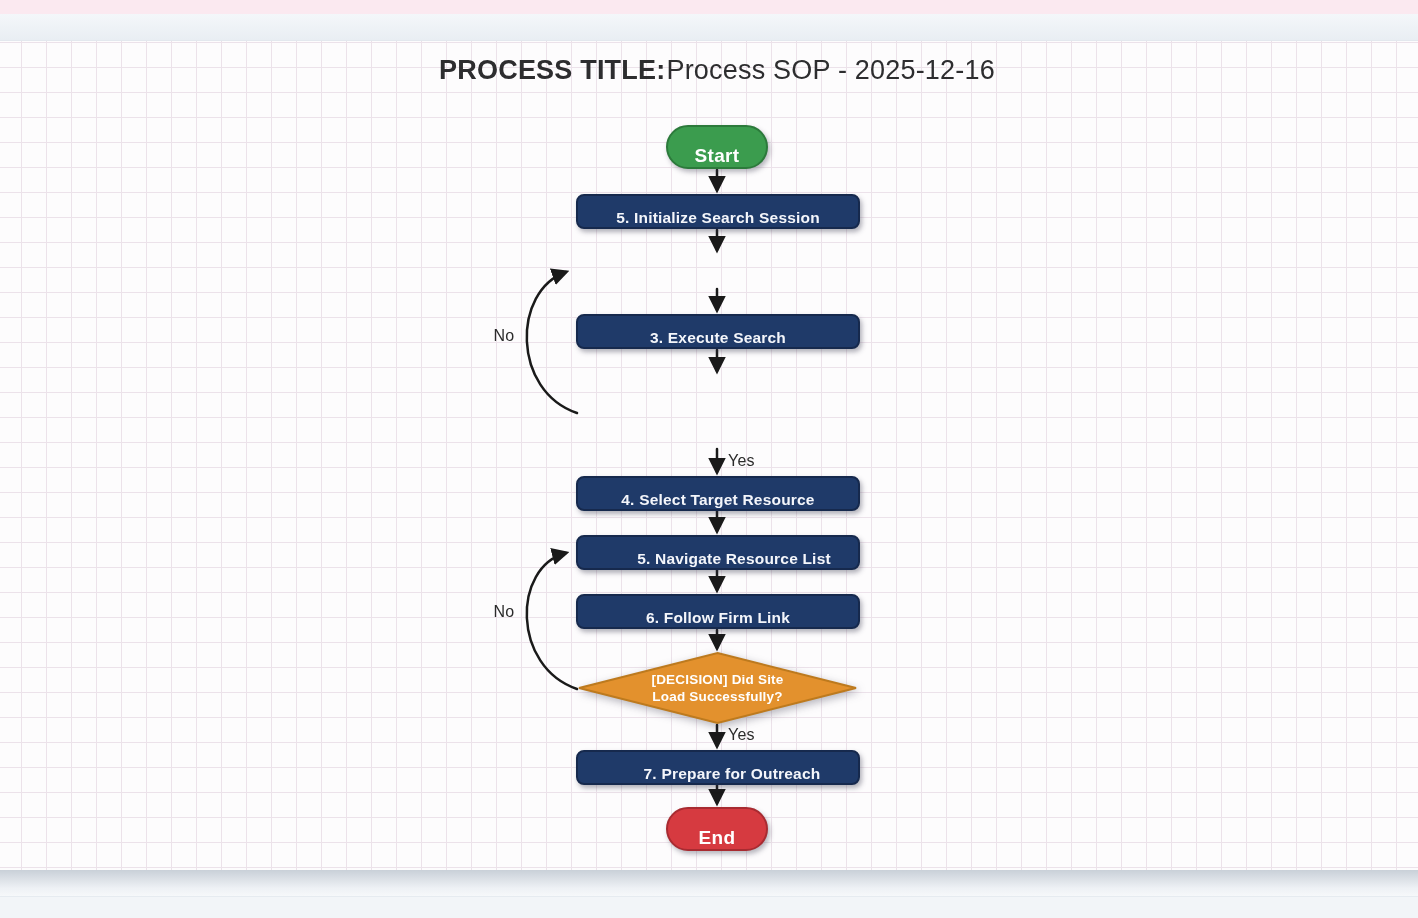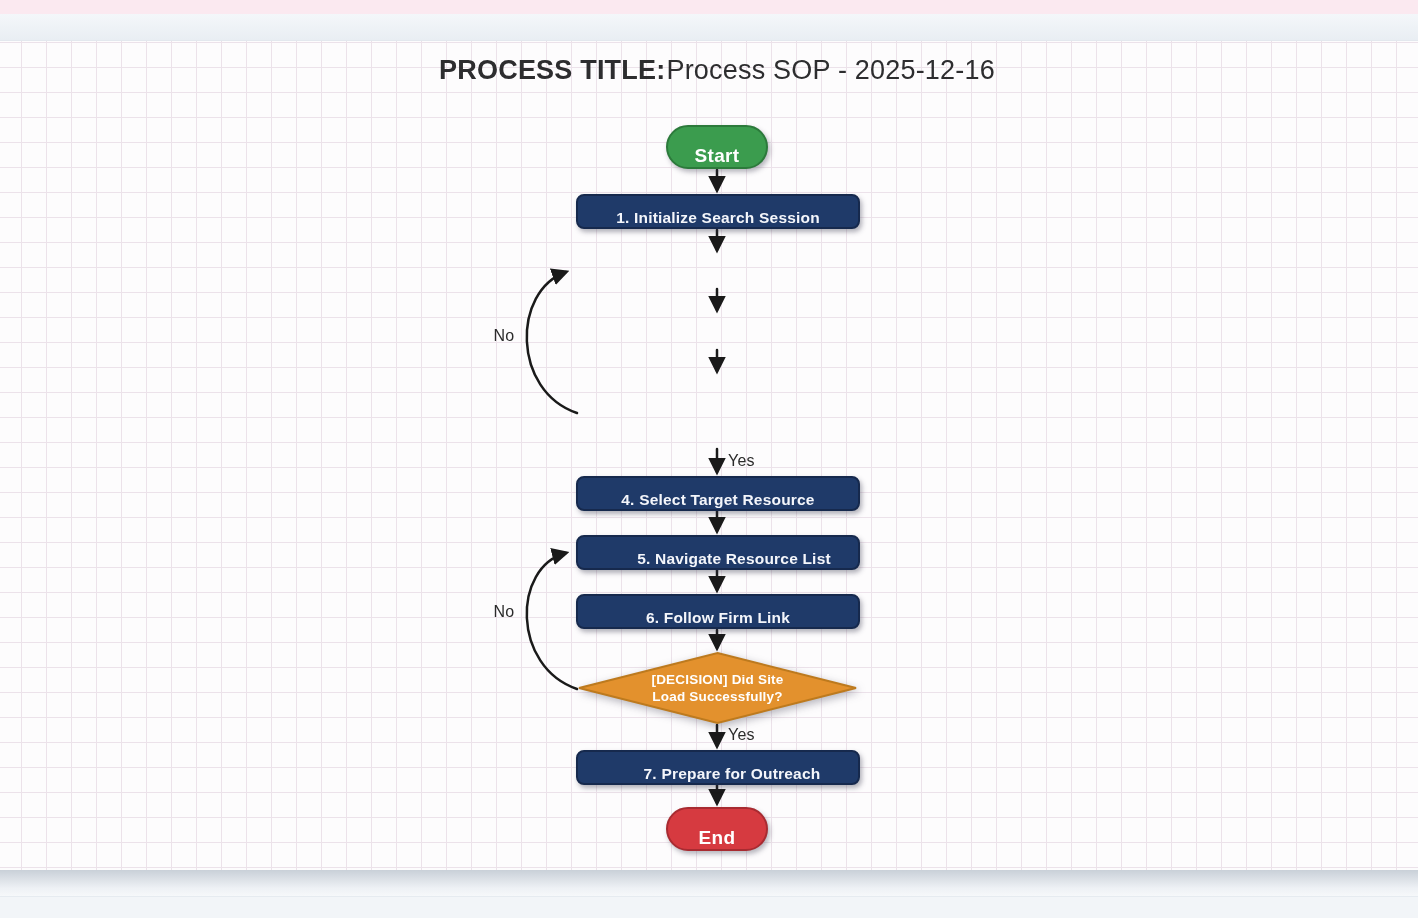--- a/index.html
+++ b/index.html
@@ -125,21 +125,24 @@
       <path d="M 577 372 C 512 350, 512 250, 566 231" marker-end="url(#arrow)"></path>
       <path d="M 577 648 C 512 626, 512 526, 566 512" marker-end="url(#arrow)"></path>
     </g>
   </svg>
 
   <div class="node pill pill-start">
     <span>Start</span>
   </div>
 
   <div class="node step step-1">
-    <span>1. Initialize Search Session</span>
+    <span>5. Initialize Search Session</span>
+  </div>
+  <div class="node step step-3">
+    <span>3. Execute Search</span>
   </div>
 
 
   <div class="edge-label edge-yes-1">Yes</div>
   <div class="edge-label edge-no-1">No</div>
 
   <div class="node step step-4">
     <span>4. Select Target Resource</span>
   </div>
   <div class="node step step-5">

